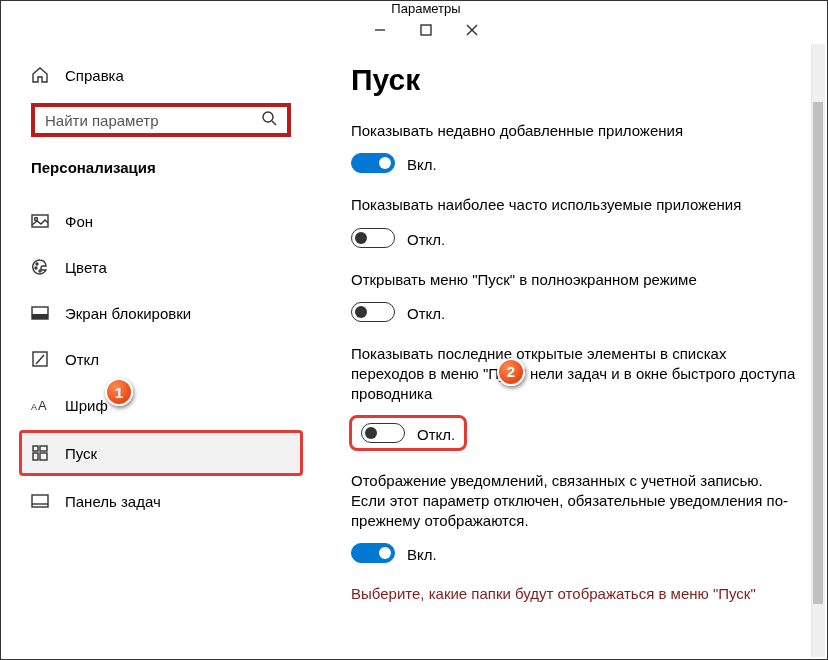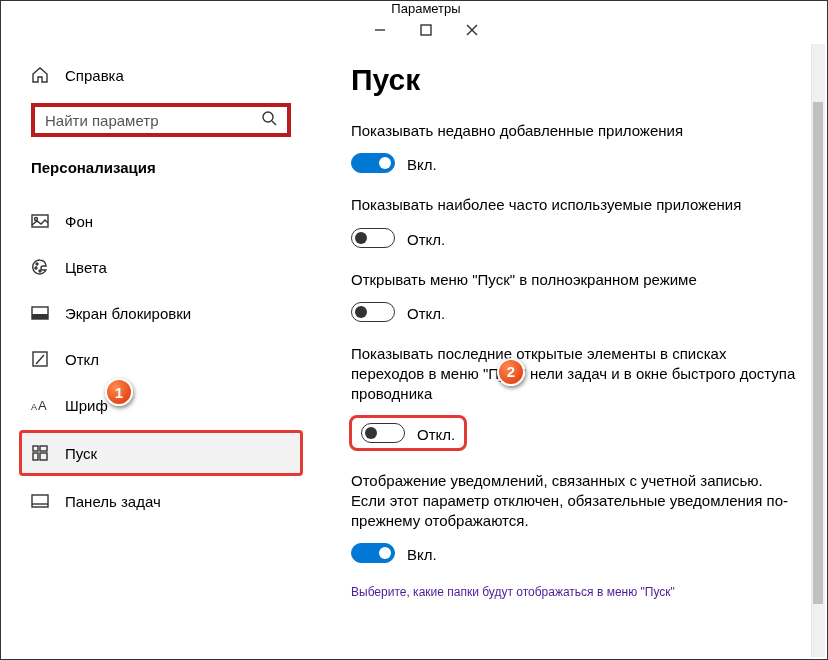--- a/index.html
+++ b/index.html
@@ -118,21 +118,21 @@
     .toggle.on { background: #0078d4; border-color: #0078d4; }
     .toggle.on .knob { background: #fff; left: auto; right: 3px; }
     .toggle-label { font-size: 15px; color: #000; }
     .highlight-box {
       outline: 3px solid #e53935;
       outline-offset: -1px;
       border-radius: 6px;
       display: inline-flex;
       padding: 6px 10px;
     }
-    .link { color: #4c1d95; font-size: 12px; margin-bottom: 56px; display: block; }
+    .link { color: #7f1d1d; font-size: 15px; margin-bottom: 56px; display: block; }
     .help-header { font-size: 21px; font-weight: 600; color: #000; margin-top: 18px; }
     .scrollbar-right {
       position: absolute;
       right: 2px;
       top: 43px;
       bottom: 2px;
       width: 14px;
       background: #f0f0f0;
       border-left: 1px solid #e5e5e5;
     }

